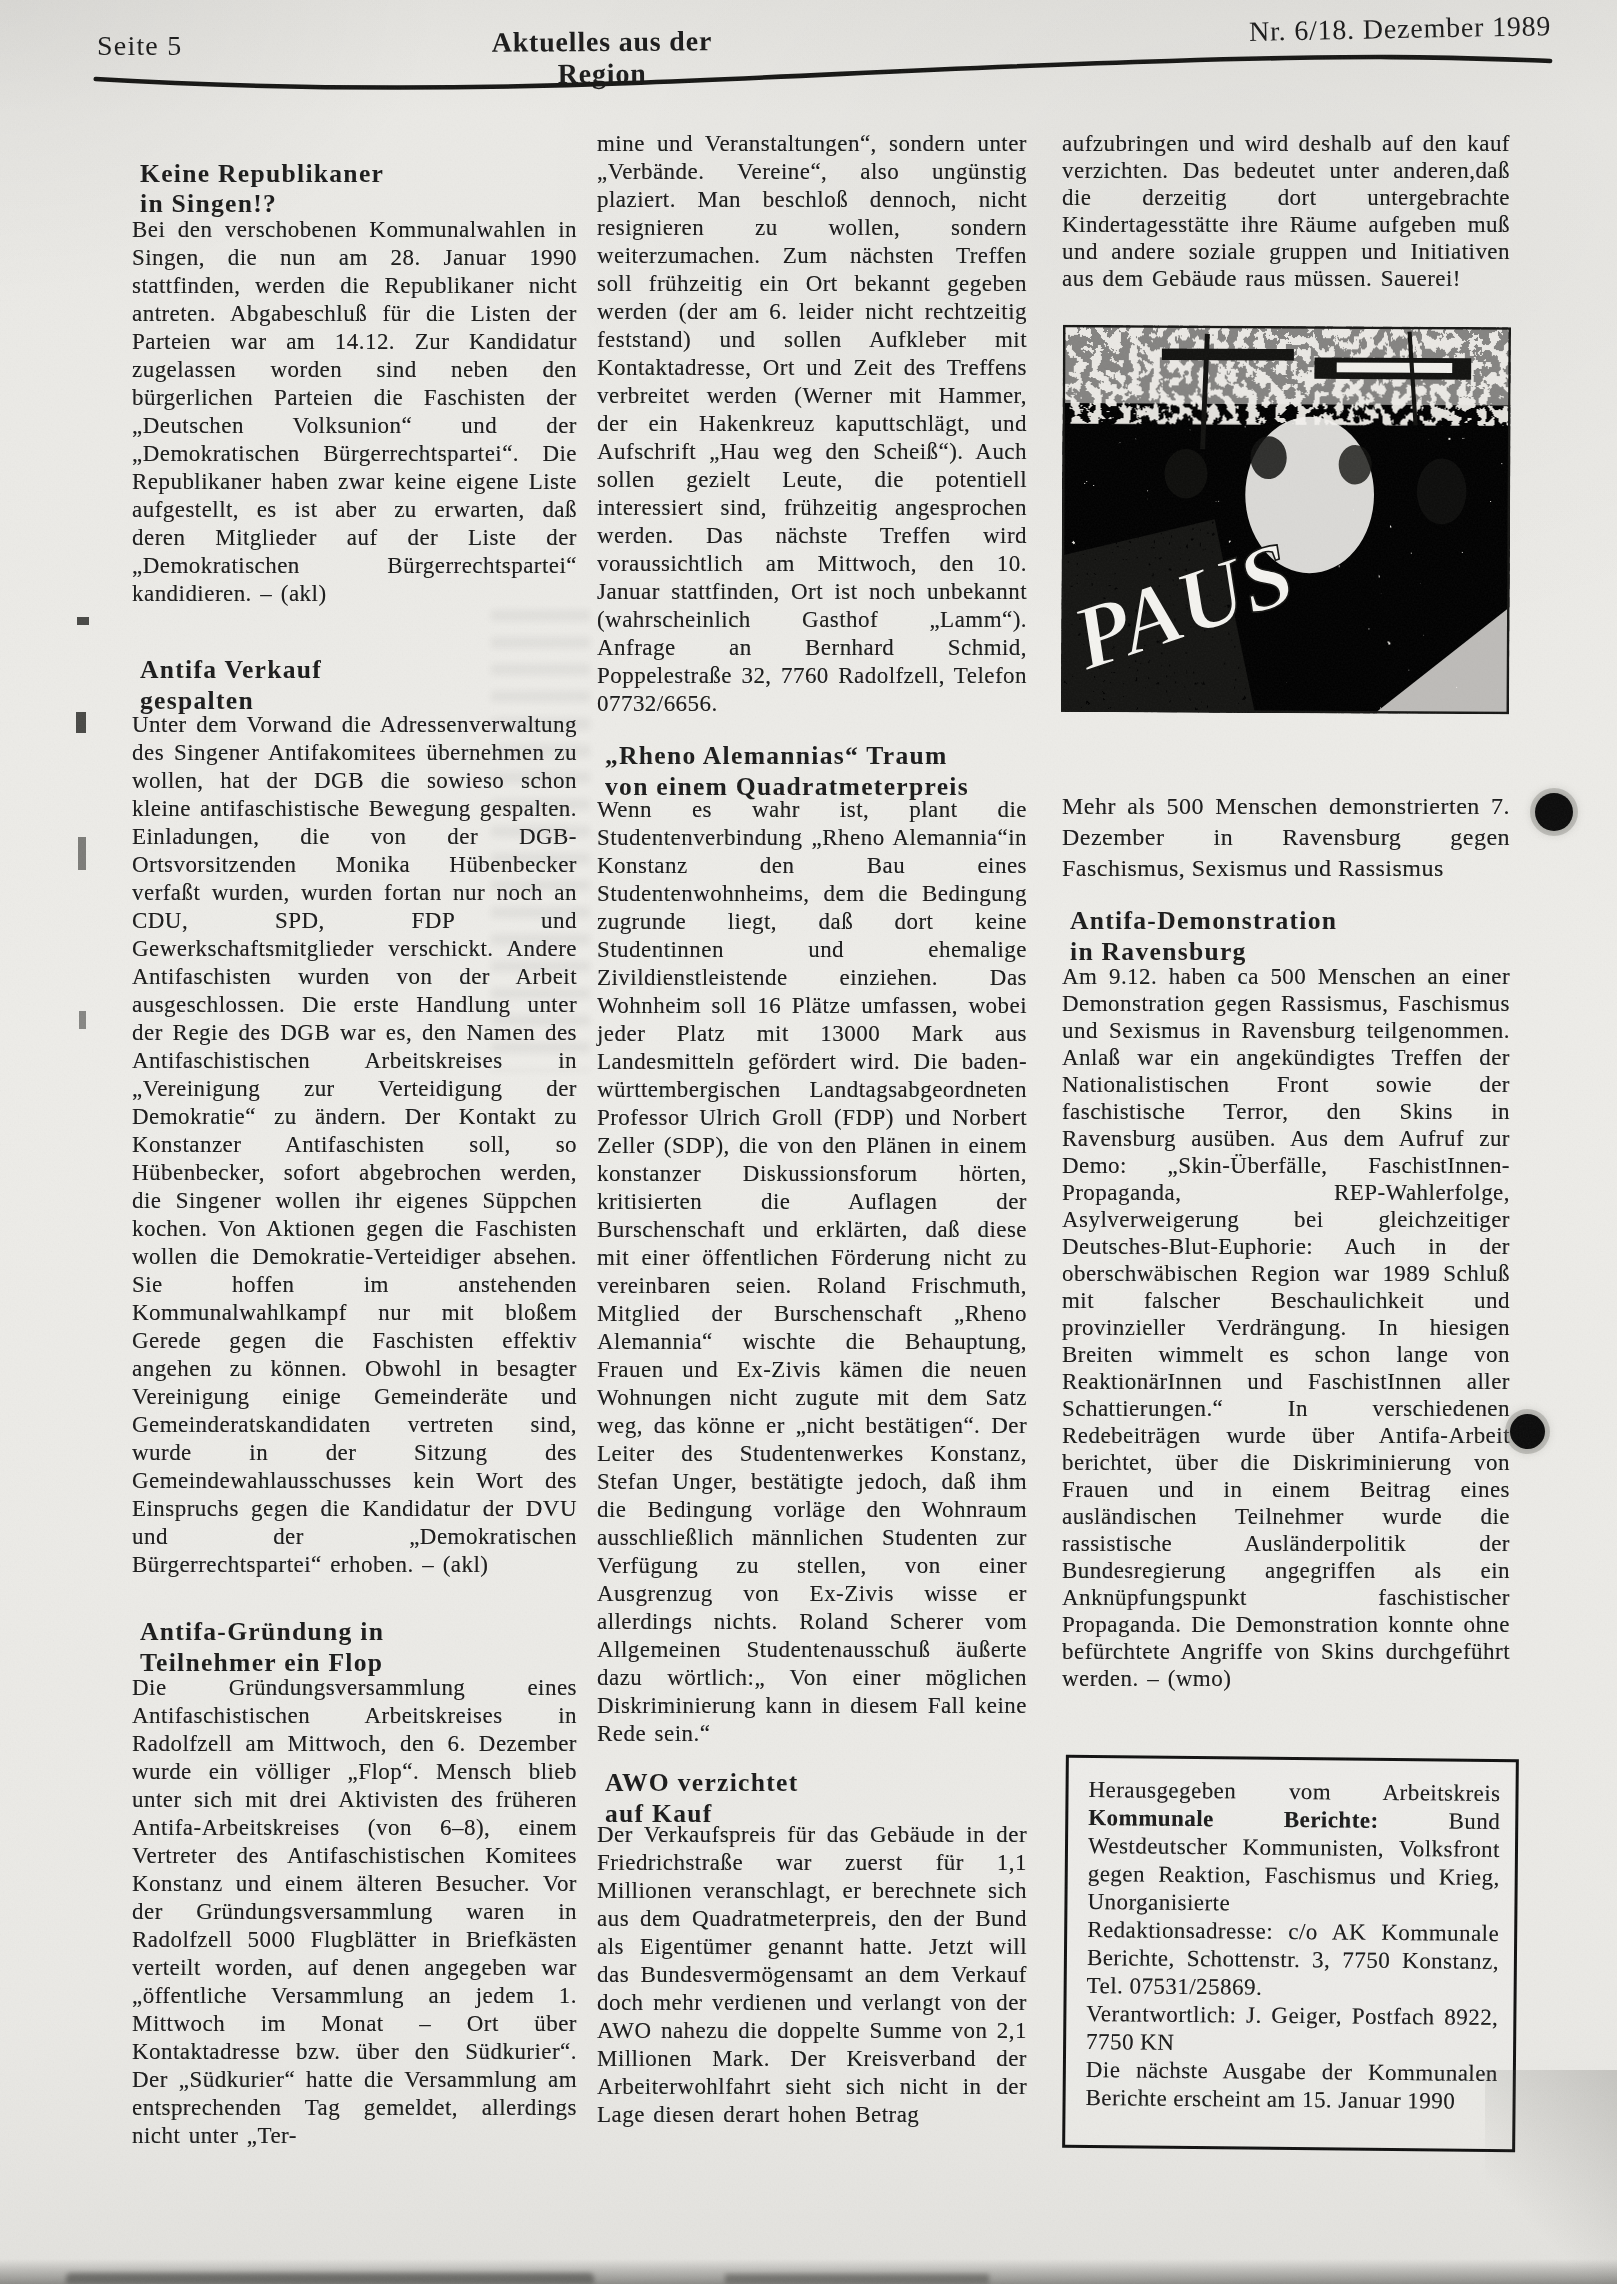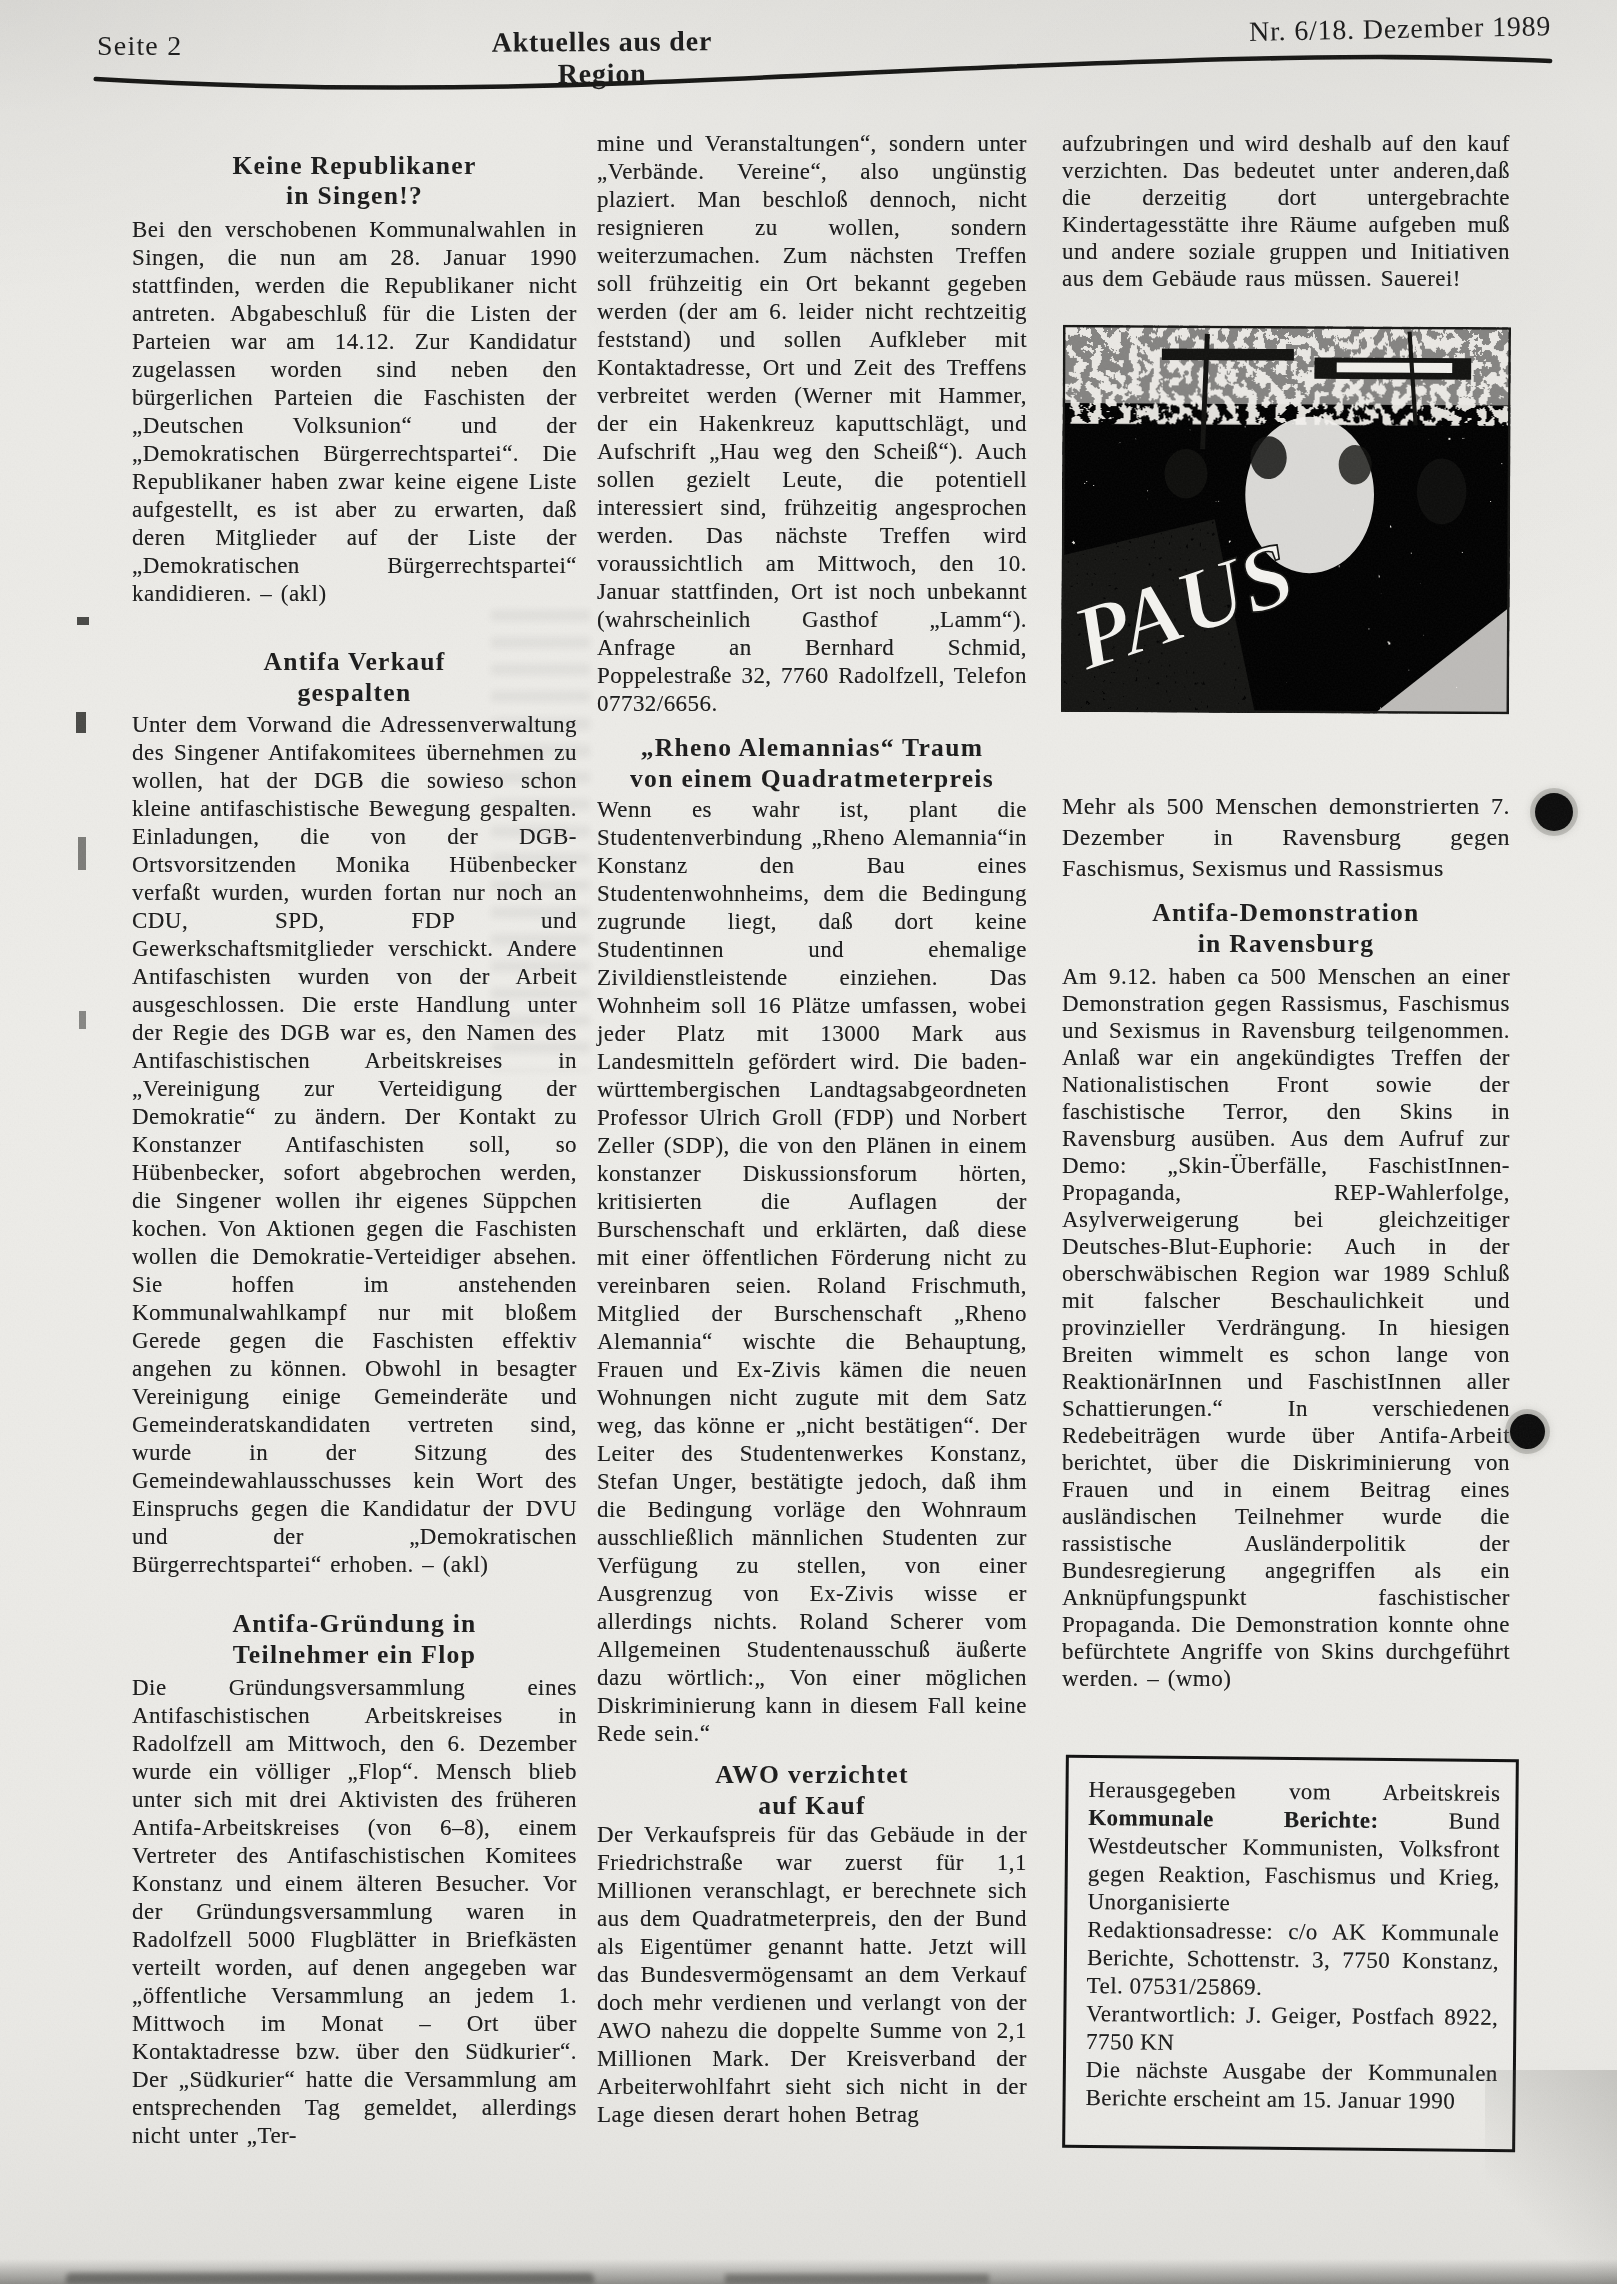--- a/index.html
+++ b/index.html
@@ -20,21 +20,21 @@
   .hdr-title{position:absolute;left:462px;top:26px;width:280px;text-align:center;font-size:28px;font-weight:700;letter-spacing:0.8px;transform:rotate(-0.4deg);}
   .hdr-issue{position:absolute;right:66px;top:13px;font-size:28px;letter-spacing:0.8px;transform:rotate(-1.1deg);}
   .hdr-rule{position:absolute;left:0;top:0;pointer-events:none;}
   
   .col{position:absolute;}
   .col-1{left:132px;top:134px;width:445px;}
   .col-2{left:597px;top:130px;width:430px;}
   .col-3{left:1062px;top:122px;width:448px;}
   .blk{position:absolute;left:0;width:100%;}
   h2.art{
-    margin:0;text-align:center;font-size:25.6px;line-height:30.5px;font-weight:700;
+    margin:8px;font-size:25.6px;line-height:30.5px;font-weight:700;
     letter-spacing:0.05em;
   }
   h2.art span{display:block;}
   p.body{
     margin:0;font-size:23px;line-height:28px;text-align:justify;
     letter-spacing:0.02em;word-spacing:0.1em;
     text-shadow:0 0 0.5px rgba(25,25,25,0.45);
   }
   .col-3 p.body{line-height:27px;}
   
@@ -71,21 +71,21 @@
     background:repeating-linear-gradient(180deg,#333 0 11.5px,transparent 11.5px 27px);
     filter:blur(3.3px);
   }
   .grain{position:absolute;inset:0;opacity:0.05;pointer-events:none;}
 </style>
 </head>
 <body>
 
 <div class="page">
 
-  <div class="hdr-label">Seite 2</div>
+  <div class="hdr-label">Seite 5</div>
   <div class="hdr-title">Aktuelles aus der Region</div>
   <div class="hdr-issue">Nr. 6/18. Dezember 1989</div>
   <svg class="hdr-rule" width="1617" height="107" viewBox="0 0 1962 130">
     <path d="M115,96 C 320,108 520,110 760,101 S 1150,82 1420,74 S 1760,70 1882,74" fill="none" stroke="#161614" stroke-width="5.5" stroke-linecap="round"></path>
   </svg>
 
   <div class="col col-1">
     <div class="blk" style="top:16.5px">
       <h2 class="art">
         <span>Keine Republikaner</span>

